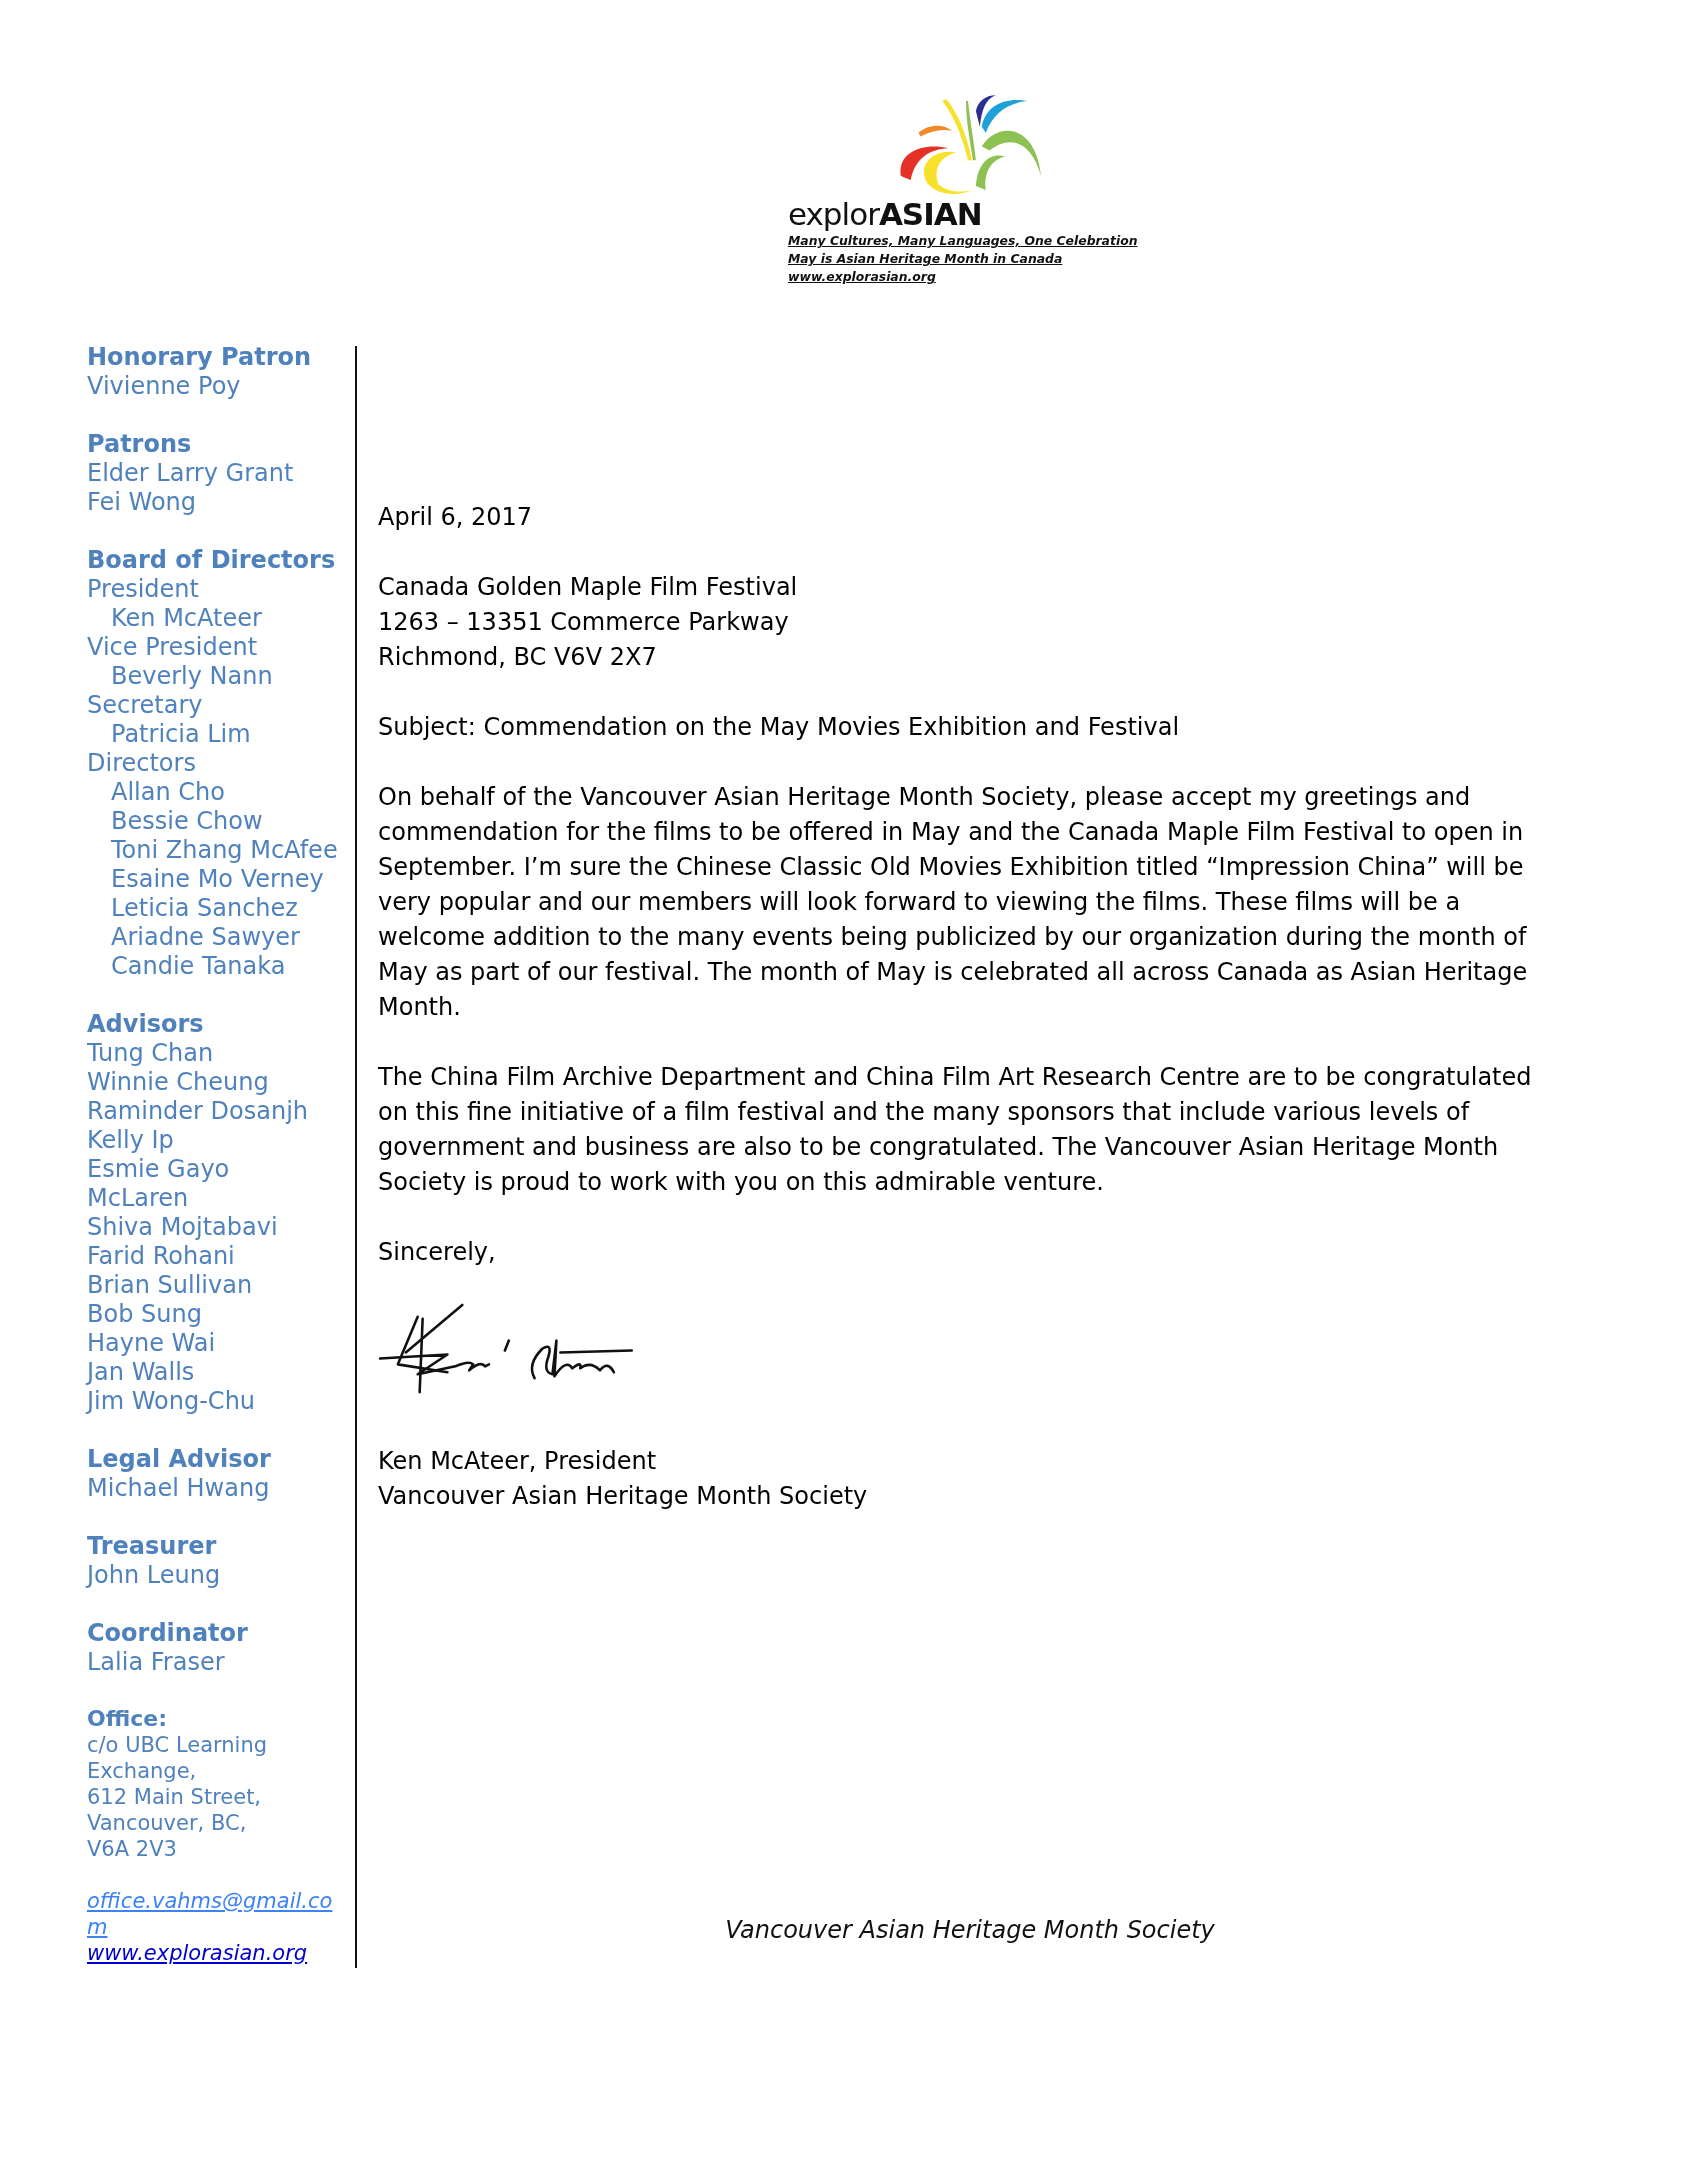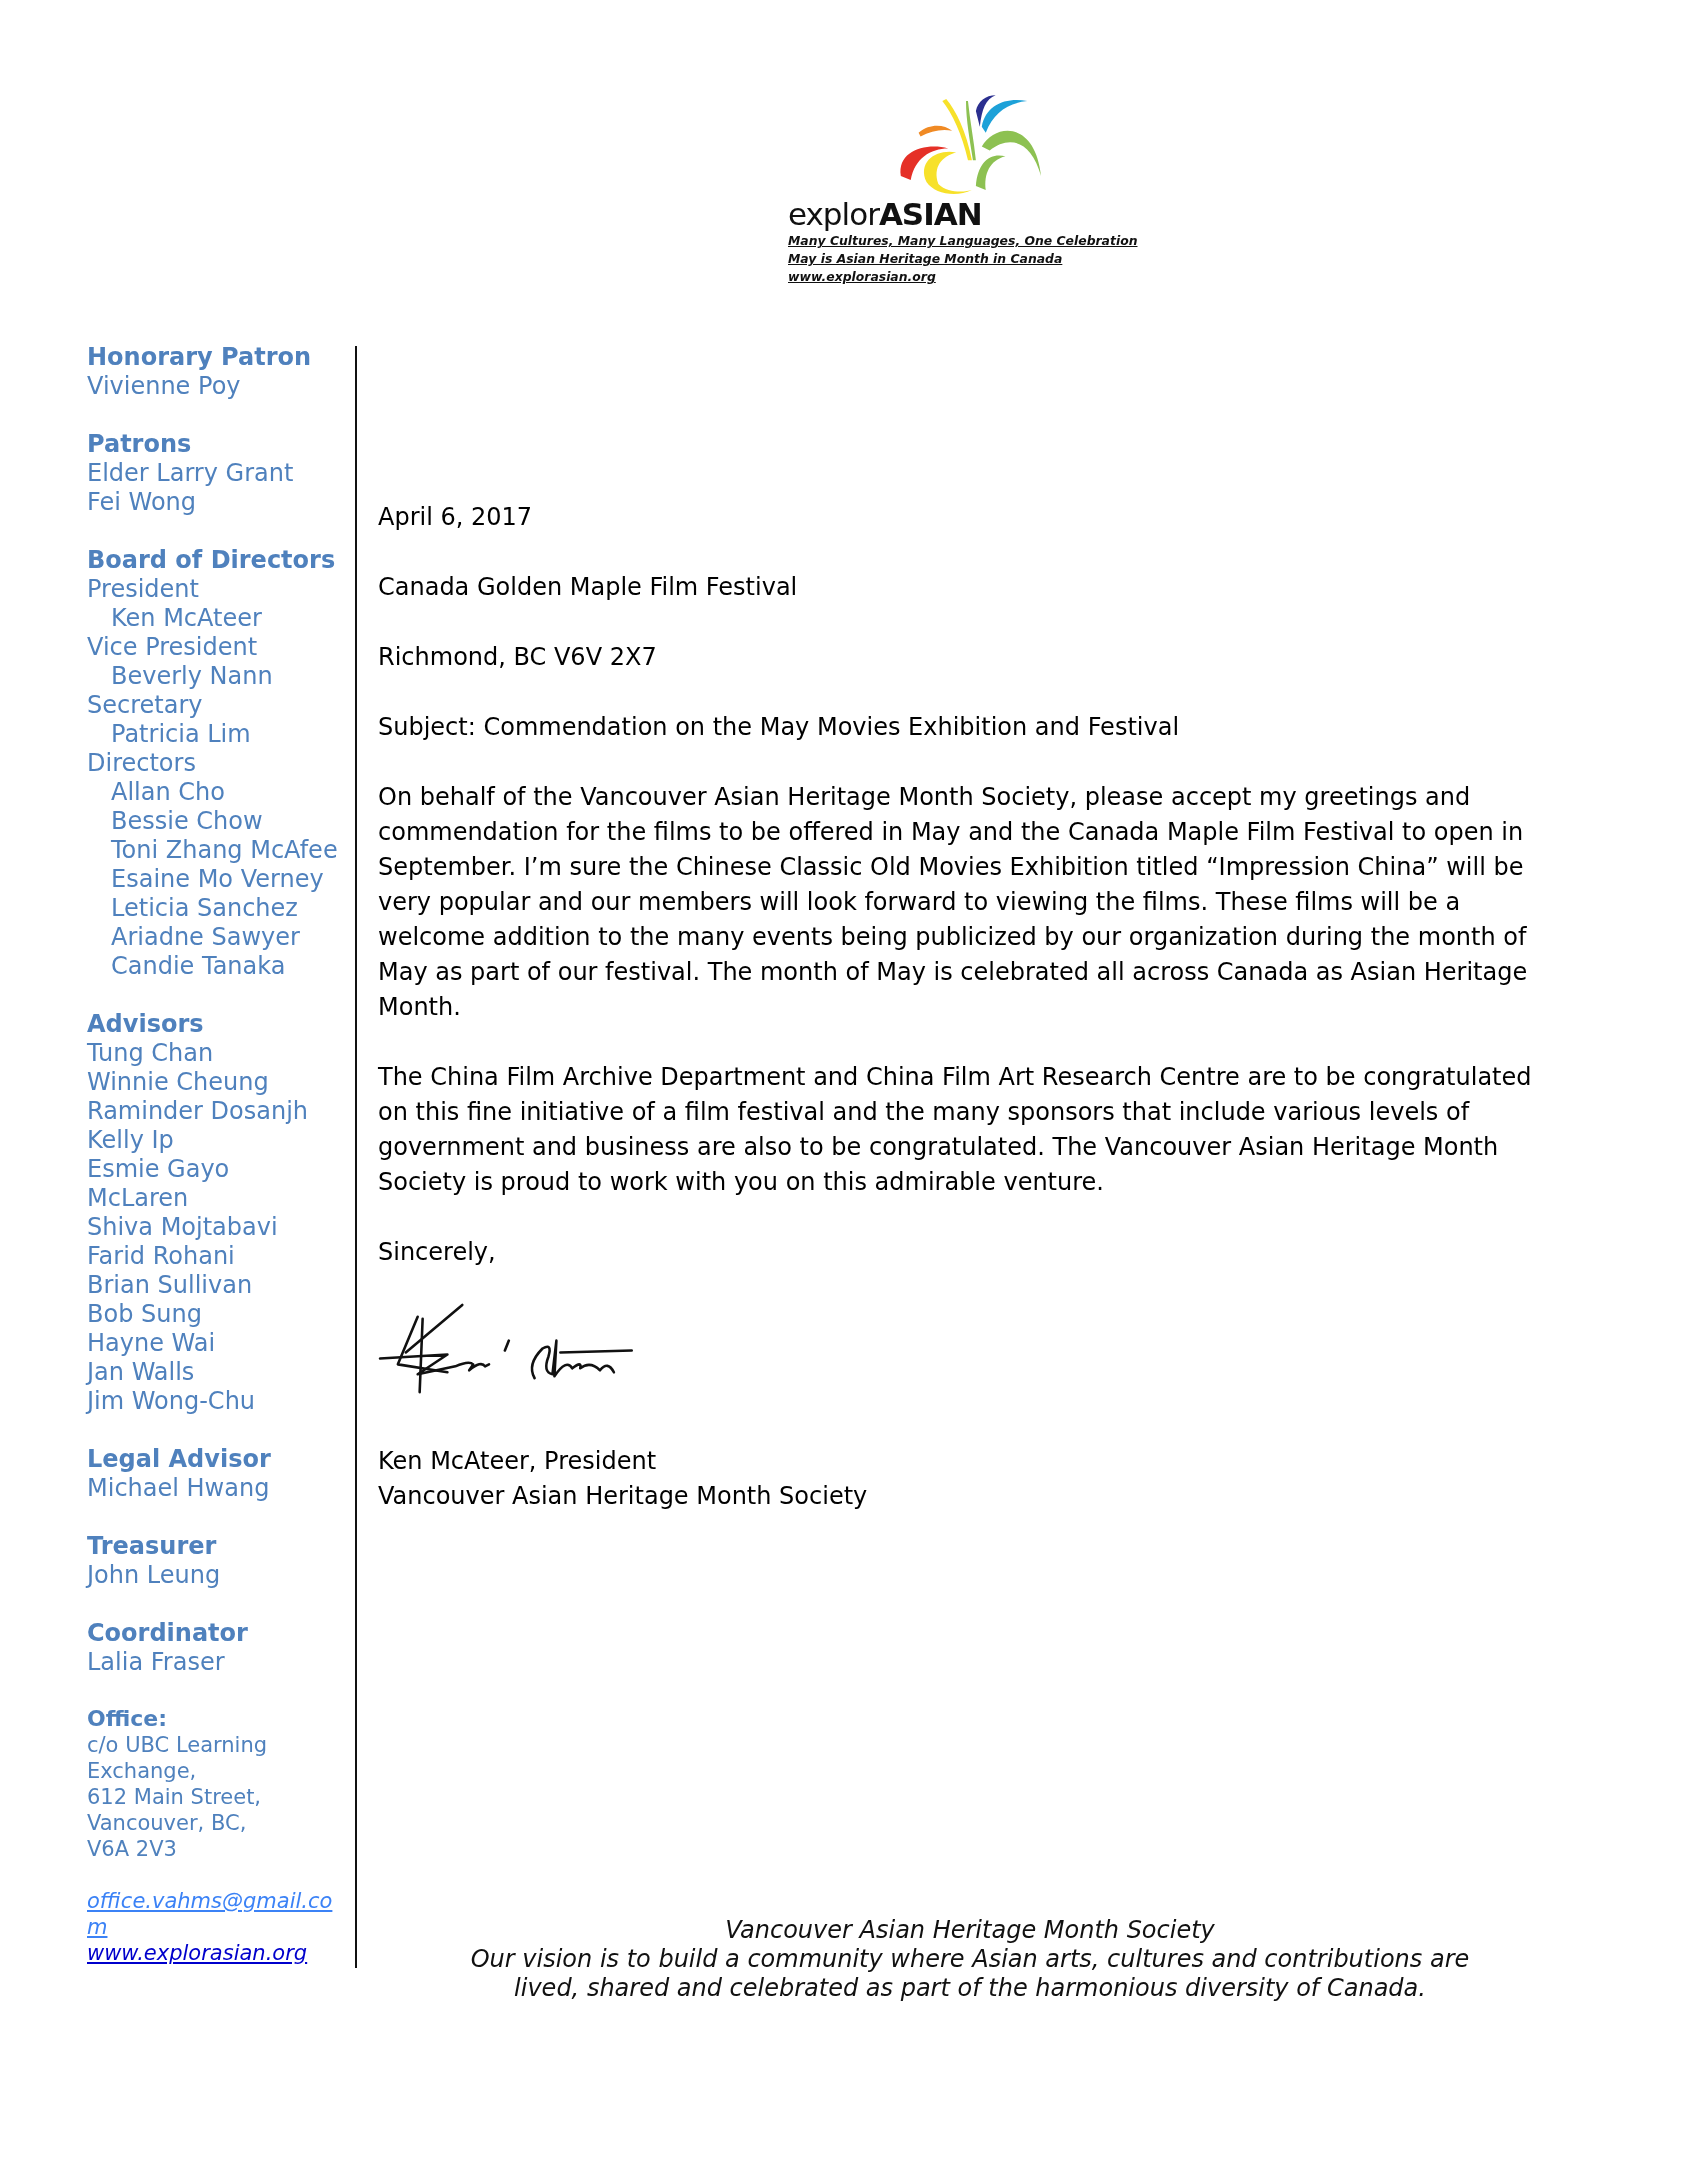--- a/index.html
+++ b/index.html
@@ -122,21 +122,21 @@
     <a class="web">www.explorasian.org</a>
   </div>
 </div>
 
 <div class="divider"></div>
 
 <div class="main">
   <p>April 6, 2017</p>
   <p>
     <span>Canada Golden Maple Film Festival</span><br>
-    <br>
+    <span>1263 – 13351 Commerce Parkway</span><br>
     <span>Richmond, BC V6V 2X7</span>
   </p>
   <p class="subject">Subject: Commendation on the May Movies Exhibition and Festival</p>
   <p>On behalf of the Vancouver Asian Heritage Month Society, please accept my greetings and commendation for the films to be offered in May and the Canada Maple Film Festival to open in September.  I’m sure the Chinese Classic Old Movies Exhibition titled “Impression China” will be very popular and our members will look forward to viewing the films.  These films will be a welcome addition to the many events being publicized by our organization during the month of May as part of our festival.  The month of May is celebrated all across Canada as Asian Heritage Month.</p>
   <p>The China Film Archive Department and China Film Art Research Centre are to be congratulated on this fine initiative of a film festival and the many sponsors that include various levels of government and business are also to be congratulated.  The Vancouver Asian Heritage Month Society is proud to work with you on this admirable venture.</p>
   <p>Sincerely,</p>
   <div class="signature">
     <svg width="337" height="109" viewBox="0 0 340 110">
       <g fill="none" stroke="#111" stroke-width="2.6" stroke-linecap="round" stroke-linejoin="round">
         <path d="M40 22 L20 70 L70 78"></path>
@@ -150,15 +150,14 @@
     </svg>
   </div>
   <div class="sig-lines">
     <div>Ken McAteer, President</div>
     <div>Vancouver Asian Heritage Month Society</div>
   </div>
 </div>
 
 <div class="footer">
   <div>Vancouver Asian Heritage Month Society</div>
-  <div>Our vision is to build a community where Asian arts, cultures and contributions are lived, shared and celebrated as part of the harmonious diversity of Canada.</div>
 </div>
 
 
 </body></html>

